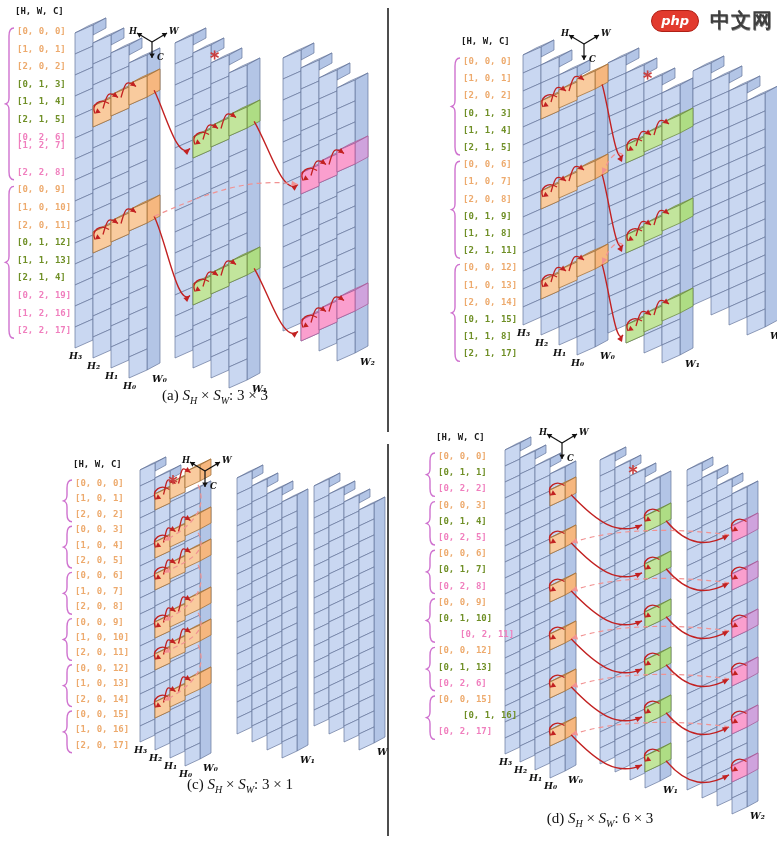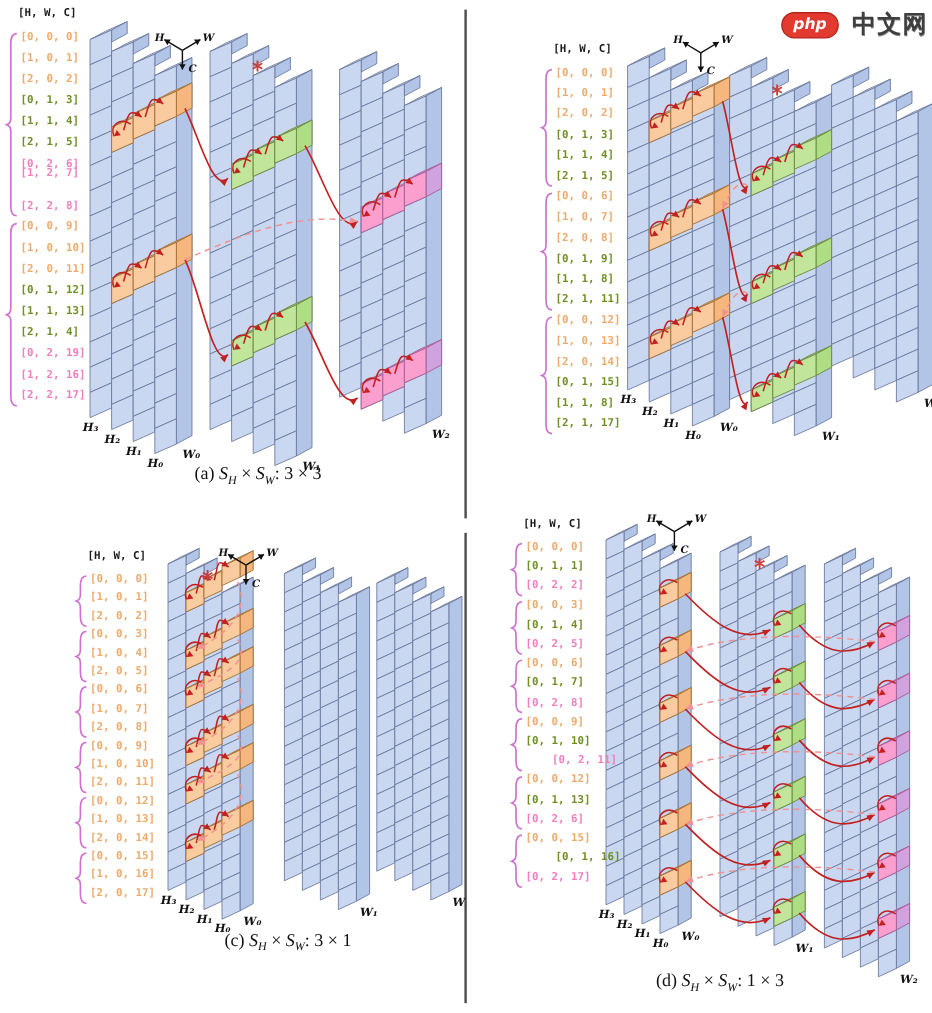--- a/index.html
+++ b/index.html
@@ -1577,16 +1577,16 @@
         <div class="idx-item" style="left: 46px; top: 155.6px; color: rgb(240, 127, 190);">[0, 2, 8]</div>
         <div class="idx-item" style="left: 46px; top: 171.8px; color: rgb(237, 170, 109);">[0, 0, 9]</div>
         <div class="idx-item" style="left: 46px; top: 188px; color: rgb(111, 143, 38);">[0, 1, 10]</div>
         <div class="idx-item" style="left: 46px; top: 204.2px; color: rgb(240, 127, 190); margin-left: 22px;">[0, 2, 11]</div>
         <div class="idx-item" style="left: 46px; top: 220.4px; color: rgb(237, 170, 109);">[0, 0, 12]</div>
         <div class="idx-item" style="left: 46px; top: 236.6px; color: rgb(111, 143, 38);">[0, 1, 13]</div>
         <div class="idx-item" style="left: 46px; top: 252.8px; color: rgb(240, 127, 190);">[0, 2, 6]</div>
         <div class="idx-item" style="left: 46px; top: 269px; color: rgb(237, 170, 109);">[0, 0, 15]</div>
         <div class="idx-item" style="left: 46px; top: 285.2px; color: rgb(111, 143, 38); margin-left: 25px;">[0, 1, 16]</div>
         <div class="idx-item" style="left: 46px; top: 301.4px; color: rgb(240, 127, 190);">[0, 2, 17]</div>
-        <div class="caption" style="left: 88px; top: 385px; width: 240px;"><span>(d)</span> <span class="math"><span>S</span><sub>H</sub></span> <span>×</span> <span class="math"><span>S</span><sub>W</sub></span><span>:</span> <span>1 × 3</span></div>
+        <div class="caption" style="left: 88px; top: 385px; width: 240px;"><span>(d)</span> <span class="math"><span>S</span><sub>H</sub></span> <span>×</span> <span class="math"><span>S</span><sub>W</sub></span><span>:</span> <span>6 × 3</span></div>
       </div>
     </div>
 </div>
 
 </body></html>

